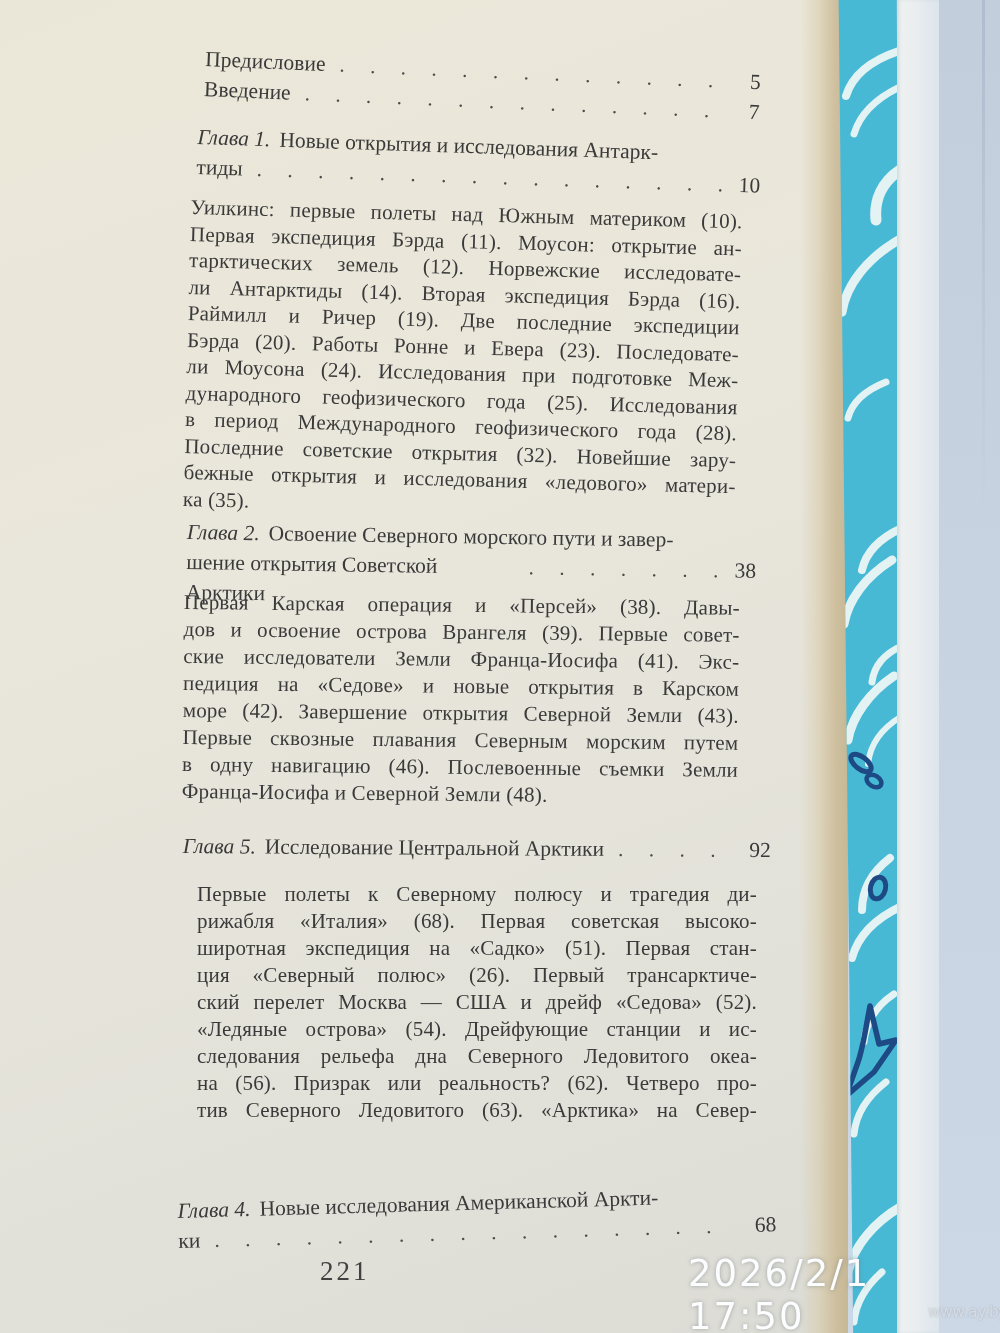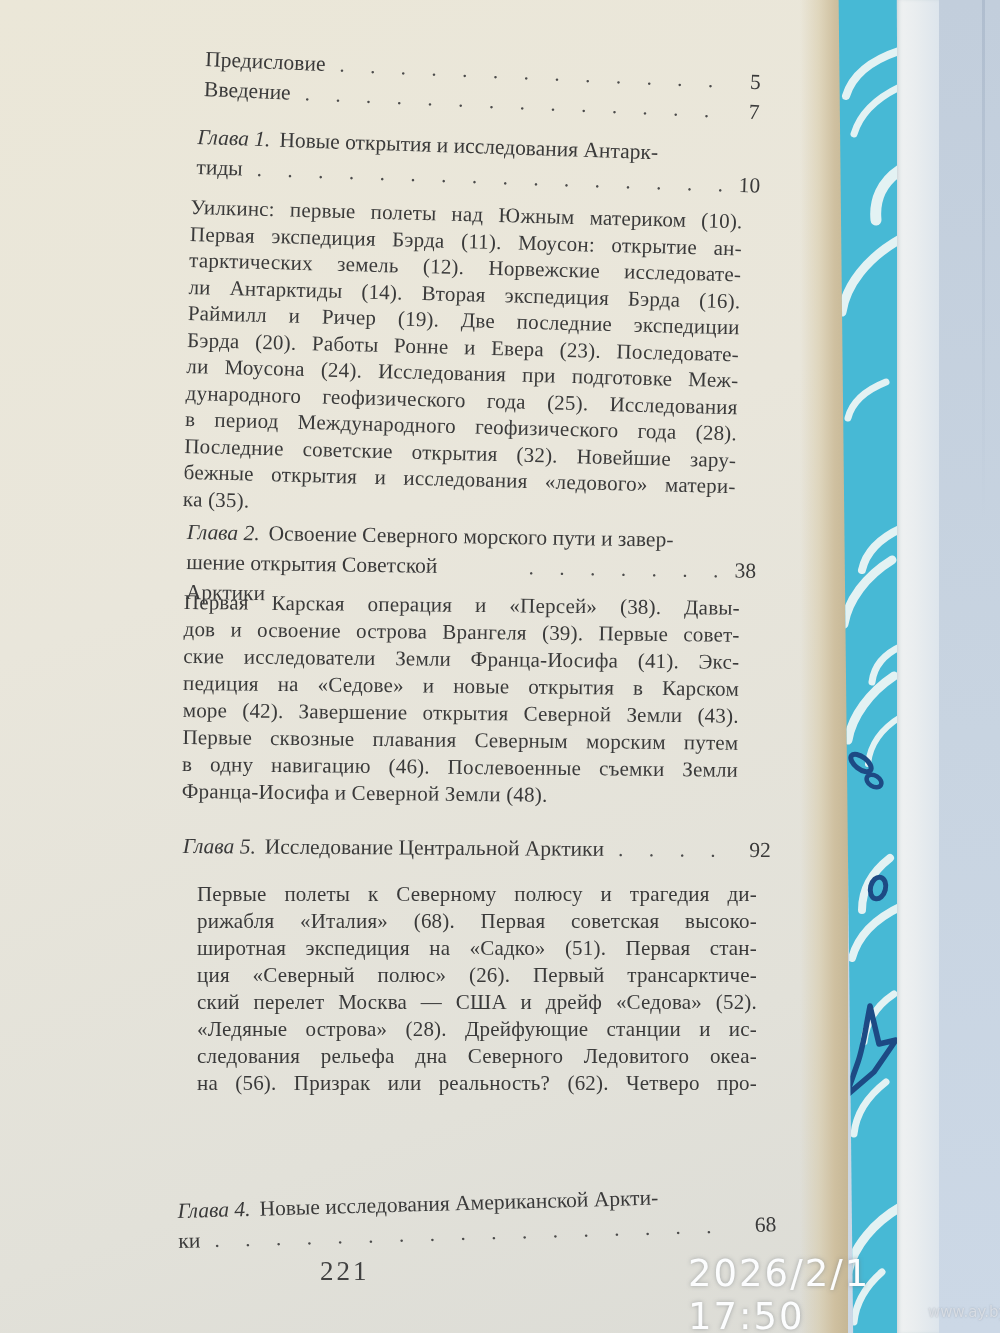--- a/index.html
+++ b/index.html
@@ -162,23 +162,24 @@
       <span class="leader">. . . .</span>
       <span class="pgnum">92</span>
     </div>
   </div>
   <div class="sect p3">
       <div class="jl">Первые полеты к Северному полюсу и трагедия ди-</div>
       <div class="jl">рижабля «Италия» (68). Первая советская высоко-</div>
       <div class="jl">широтная экспедиция на «Садко» (51). Первая стан-</div>
       <div class="jl">ция «Северный полюс» (26). Первый трансарктиче-</div>
       <div class="jl">ский перелет Москва — США и дрейф «Седова» (52).</div>
-      <div class="jl">«Ледяные острова» (28). Дрейфующие станции и ис-</div>
+      <div class="jl">«Ледяные острова» (54). Дрейфующие станции и ис-</div>
       <div class="jl">следования рельефа дна Северного Ледовитого океа-</div>
       <div class="jl">на (56). Призрак или реальность? (62). Четверо про-</div>
+      <div class="jl">тив Северного Ледовитого (63). «Арктика» на Север-</div>
     </div>
 
   <div class="sect ch ch4">
     <div class="row">
       <span class="glava">Глава 4.</span>
       <span>Новые исследования Американской Аркти-</span>
     </div>
     <div class="row">
       <span>ки</span>
       <span class="leader">. . . . . . . . . . . . . . . . .</span>

